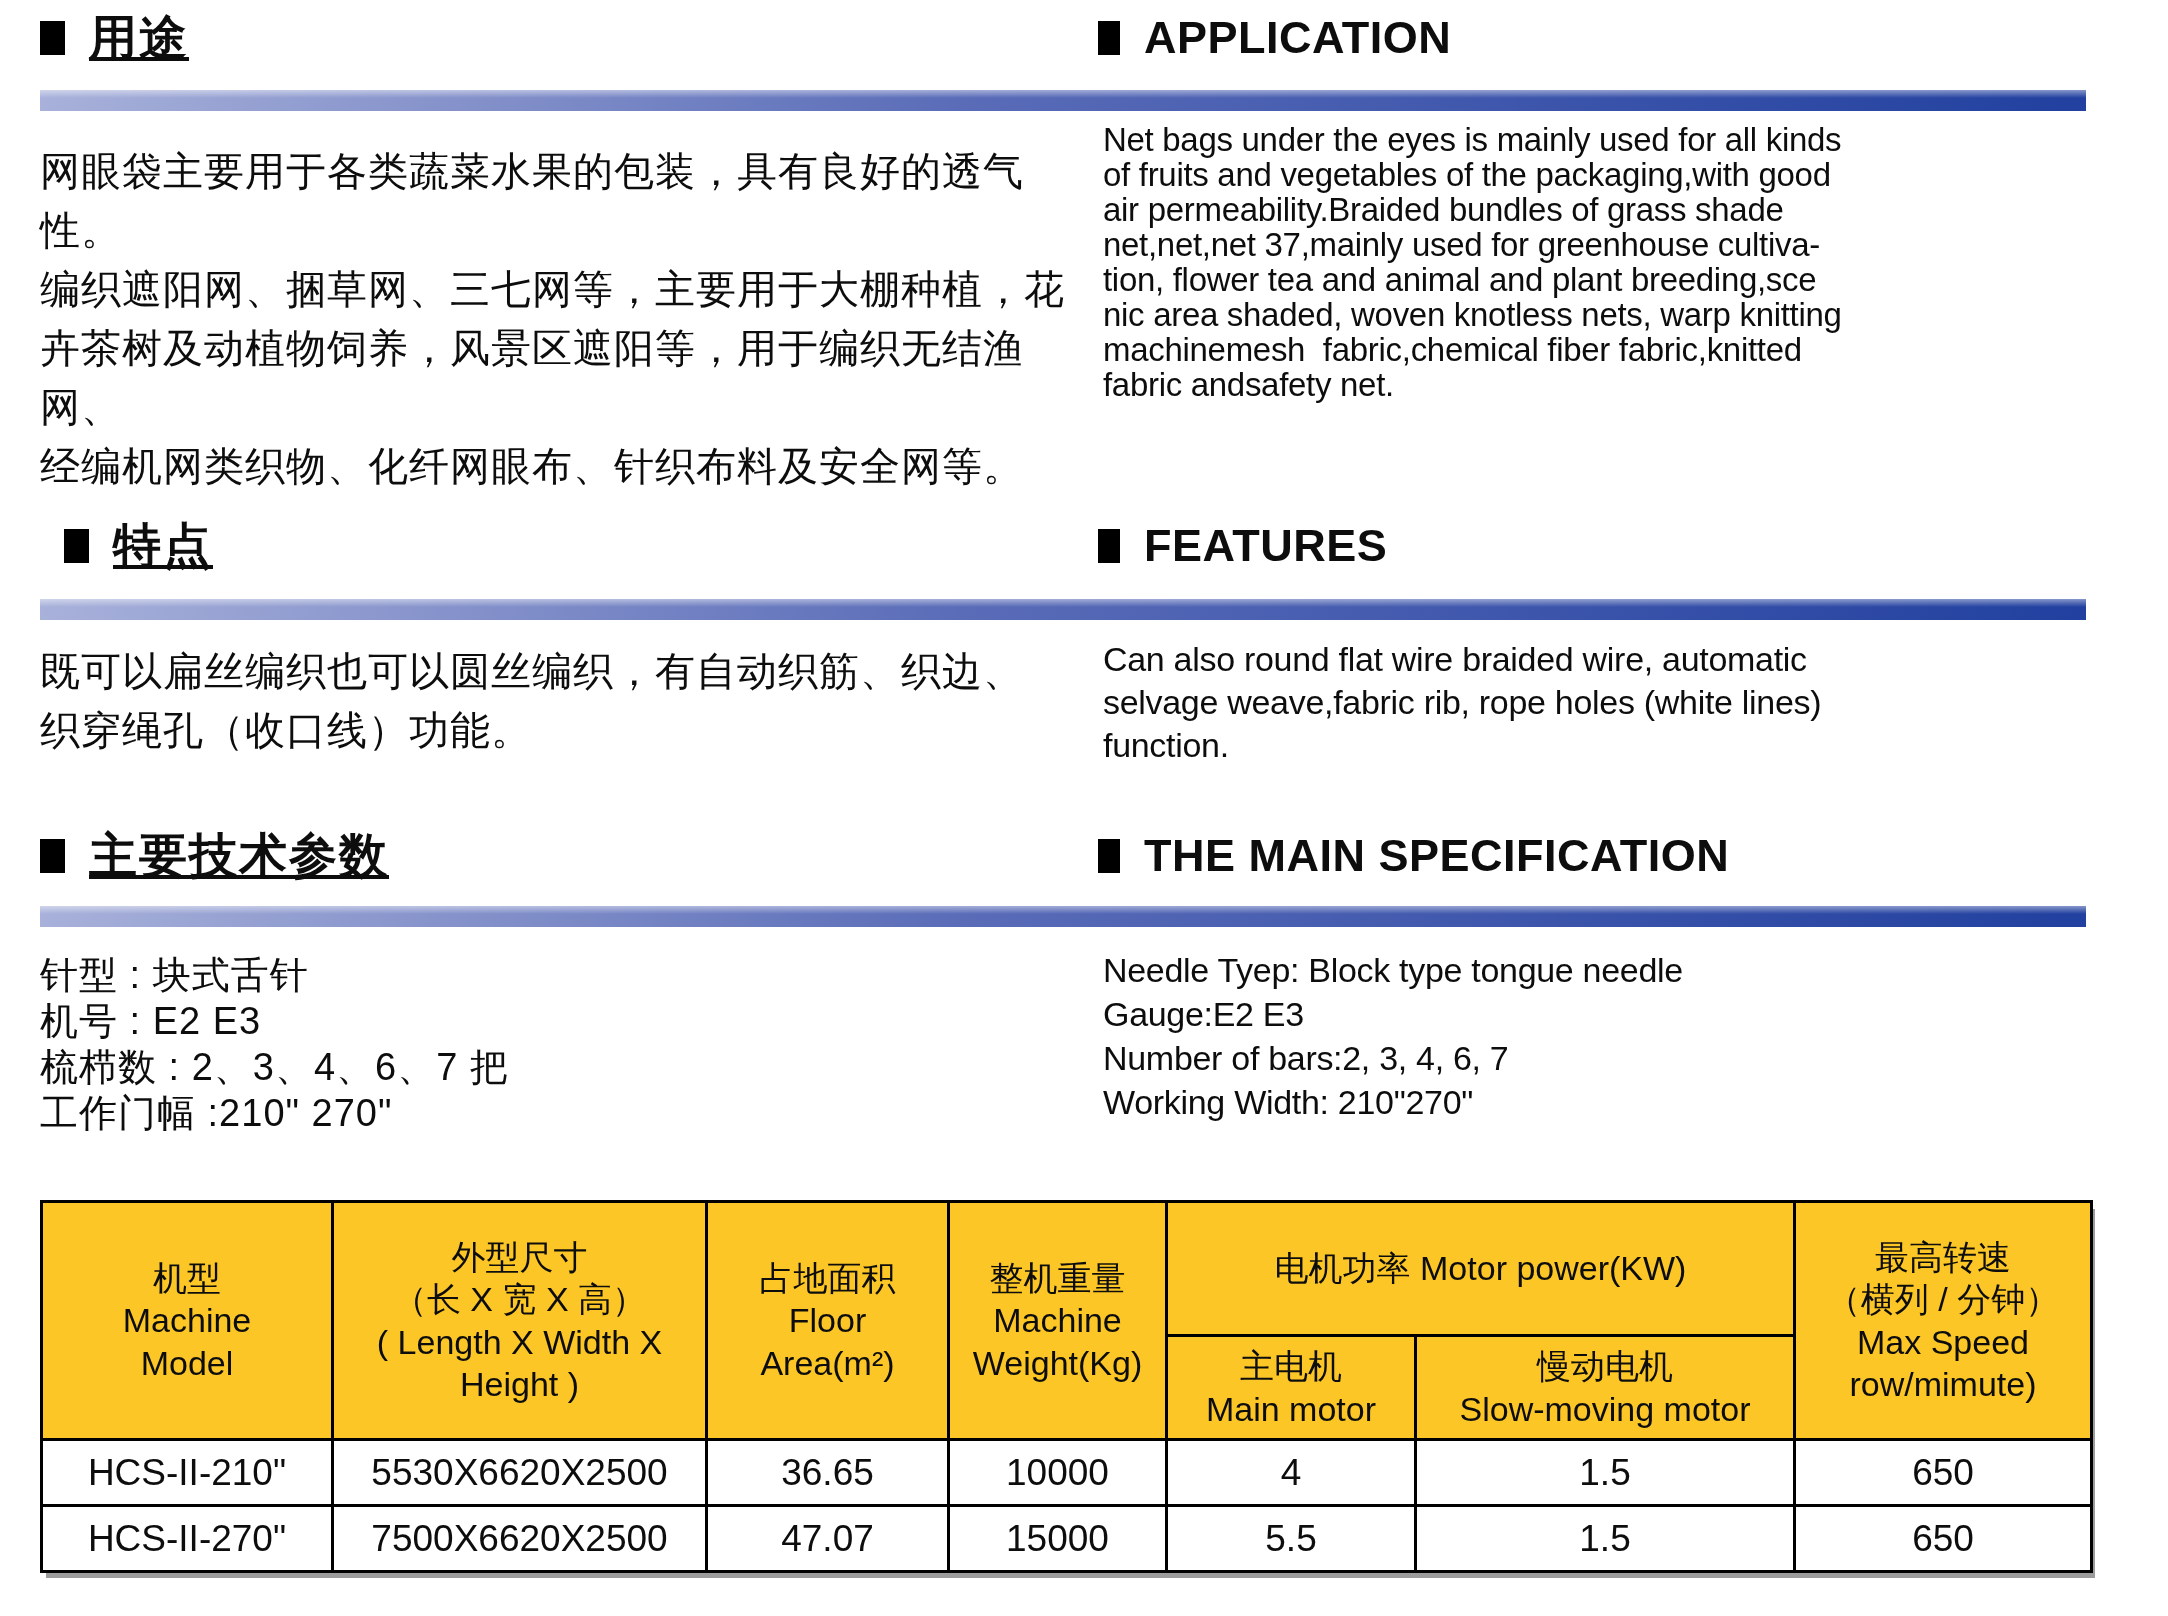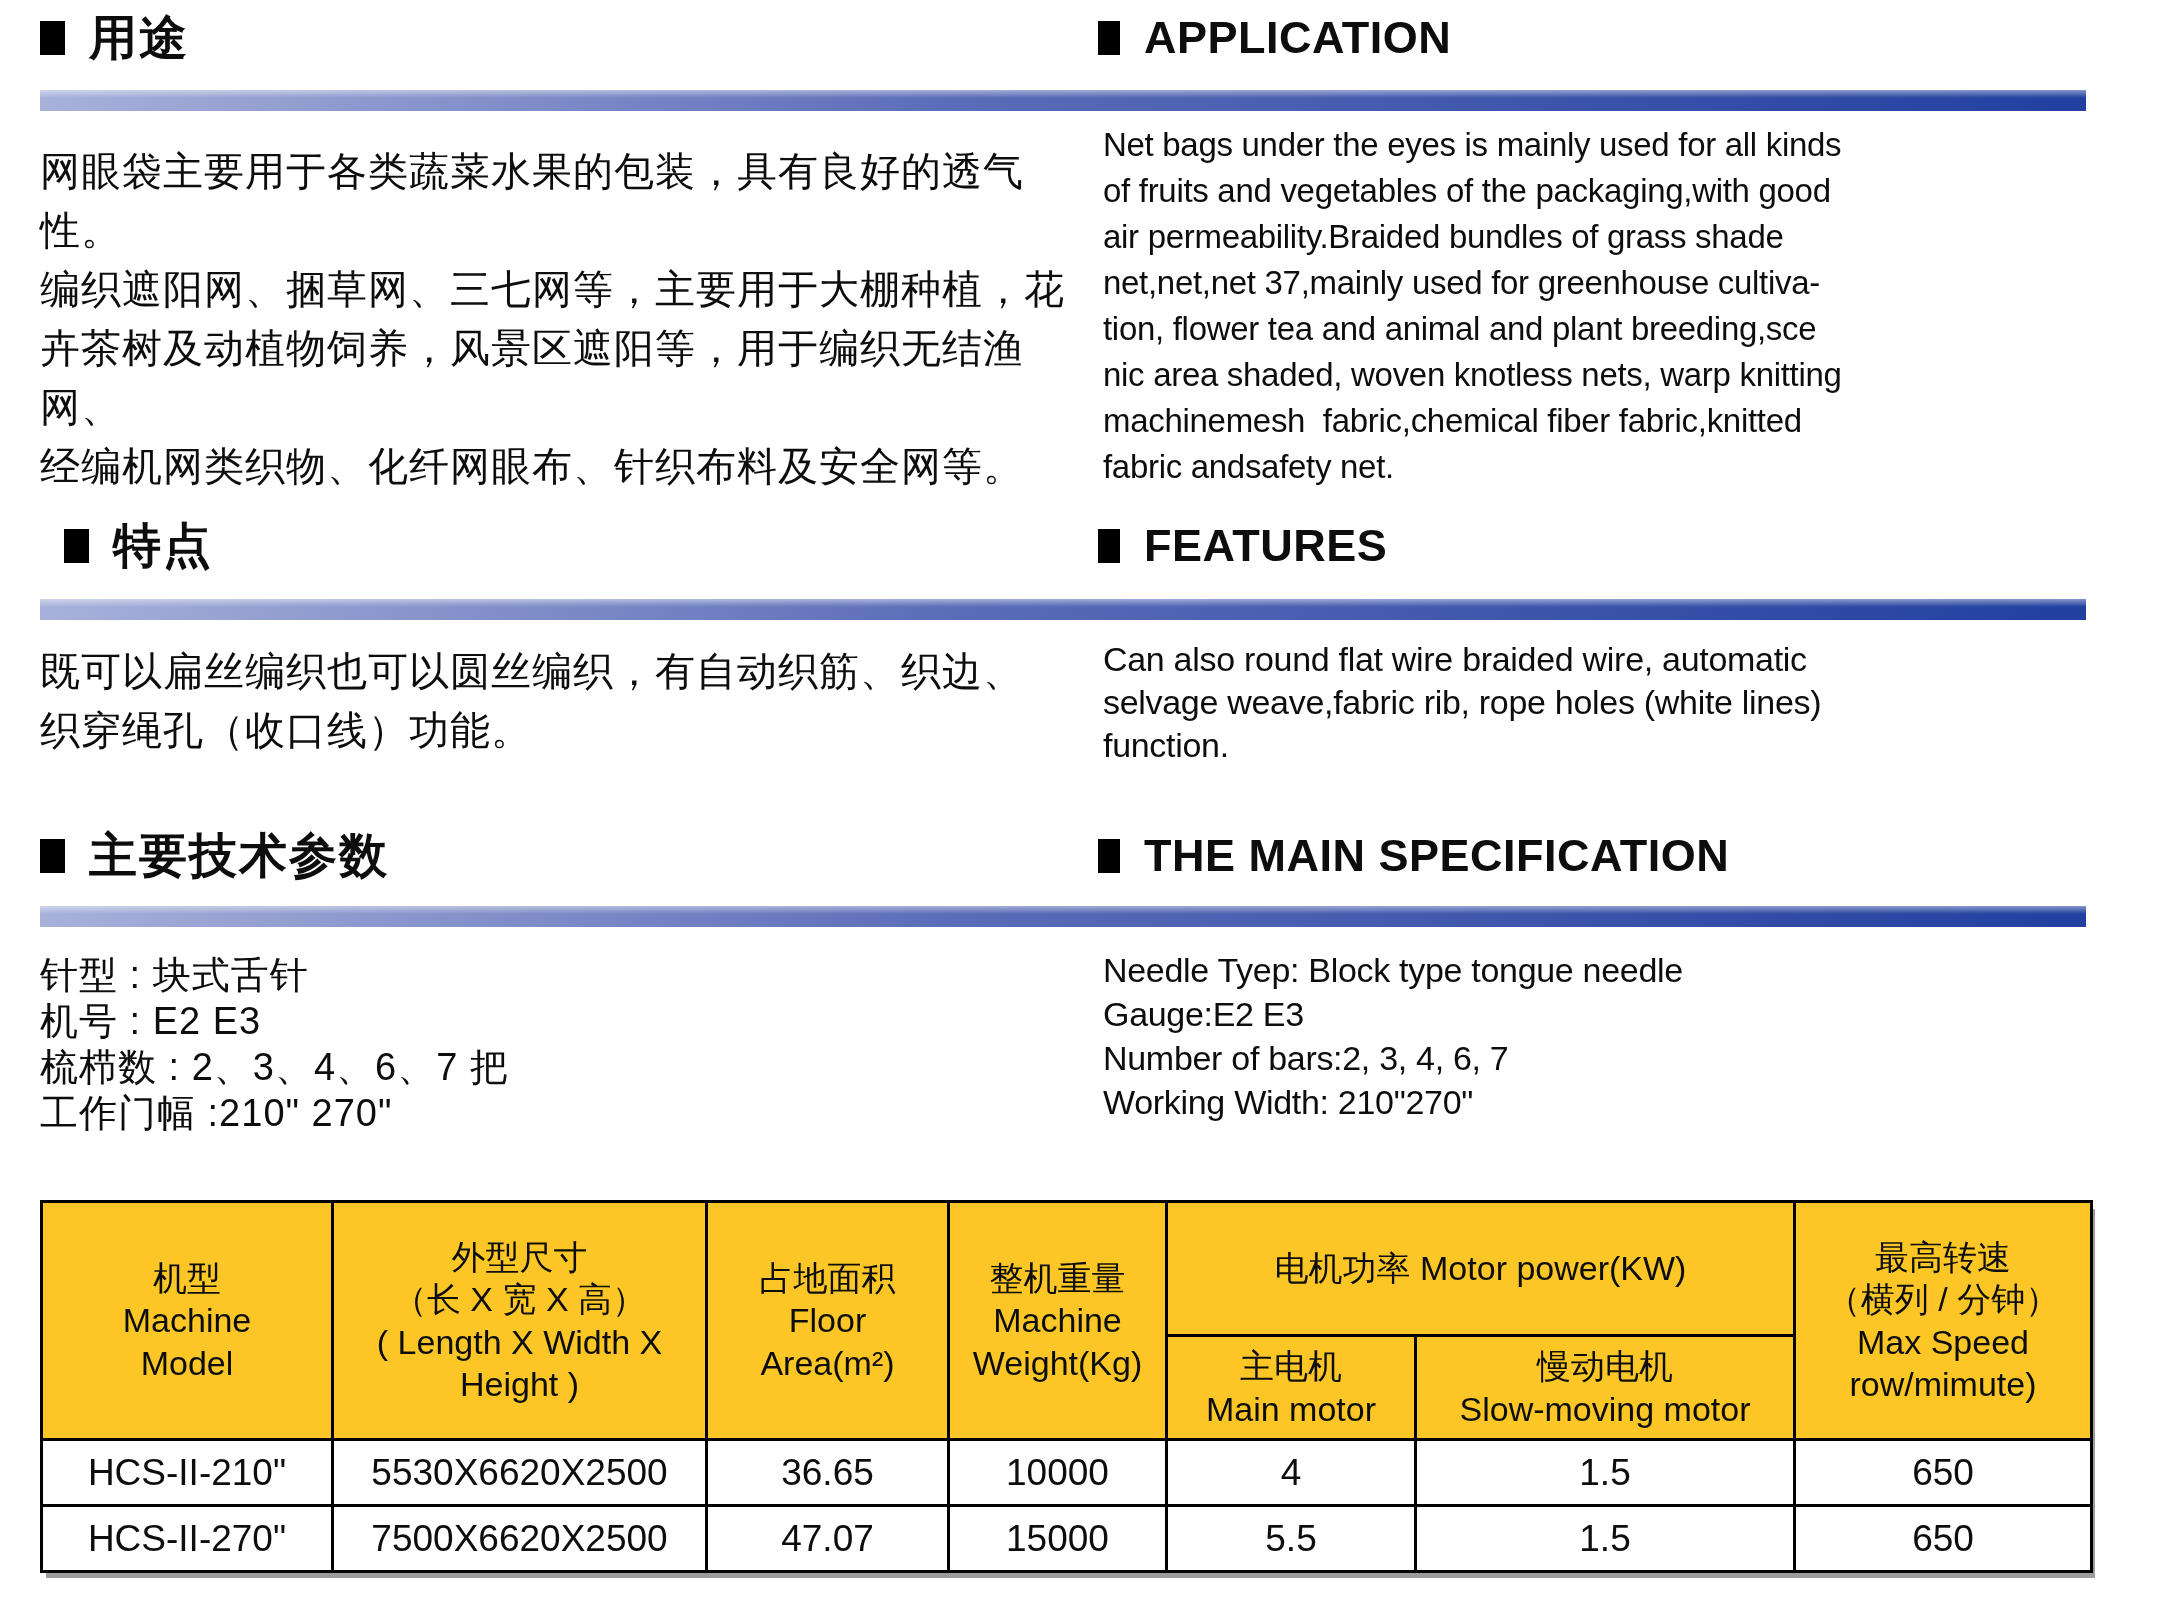--- a/index.html
+++ b/index.html
@@ -7,35 +7,35 @@
     position:relative;
     width:2168px;height:1616px;
     background:#ffffff;
     font-family:"Liberation Sans","DejaVu Sans",sans-serif;
     color:#0d0d0d;
     overflow:hidden;
   }
   
   .hdr{position:absolute;display:flex;align-items:center;gap:24px;height:52px;}
   .bullet{width:25px;height:34px;background:#000;flex:none;}
-  .hdr-zh{font-size:48px;font-weight:bold;letter-spacing:2px;white-space:nowrap;}
+  .hdr-zh{font-size:48px;font-weight:bold;letter-spacing:2px;white-space:nowrap;text-decoration:underline;}
   .hdr-en{font-size:45px;font-weight:bold;letter-spacing:0.5px;white-space:nowrap;}
   
   .bar{
     position:absolute;left:40px;width:2046px;height:21px;
     background:linear-gradient(to right,#a8b1da 0%,#5a6cb8 45%,#21409f 100%);
   }
   .bar::after{
     content:"";position:absolute;left:0;top:0;right:0;bottom:0;
     background:linear-gradient(to bottom,rgba(255,255,255,.45),rgba(255,255,255,0) 38%);
   }
   
   .txt{position:absolute;white-space:pre-wrap;}
   .zh-para{font-size:40px;line-height:59px;letter-spacing:1px;width:1040px;}
-  .en-para{font-size:33px;line-height:46px;letter-spacing:-0.3px;width:1010px;}
+  .en-para{font-size:33px;line-height:35px;letter-spacing:-0.3px;width:1010px;}
   .en-feat{font-size:34px;line-height:43px;letter-spacing:-0.3px;width:1010px;}
   .zh-spec{font-size:38px;line-height:46px;letter-spacing:1px;width:1040px;}
   .en-spec{font-size:34px;line-height:44px;letter-spacing:-0.3px;width:1010px;}
   
   table.spec{
     position:absolute;left:40px;top:1200px;width:2050px;
     border-collapse:collapse;table-layout:fixed;text-align:center;
     border:2px solid #7f1d1d;
     box-shadow:4px 7px 0 -2px #9b9b9b;
     background:#fff;

